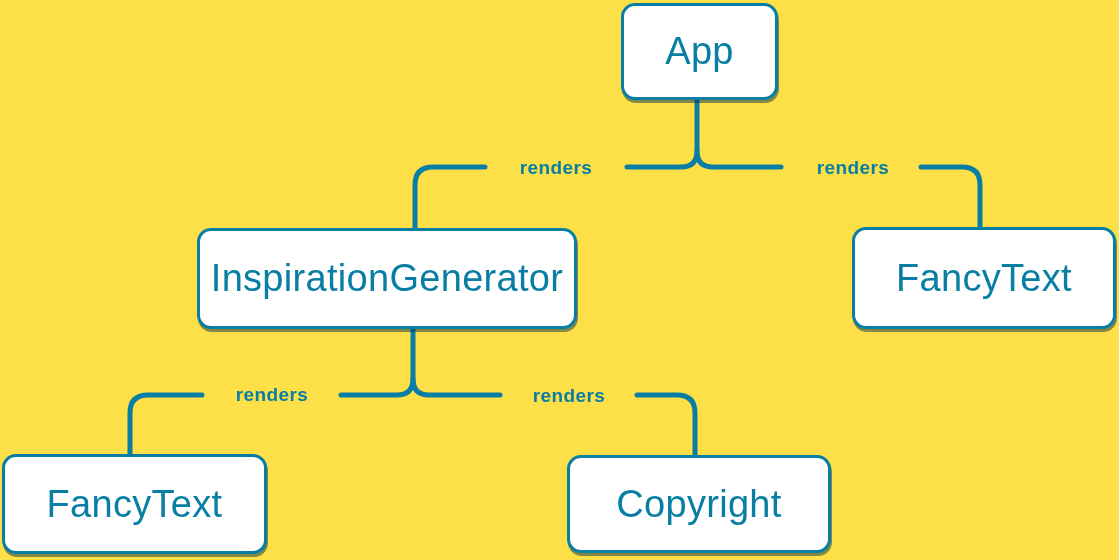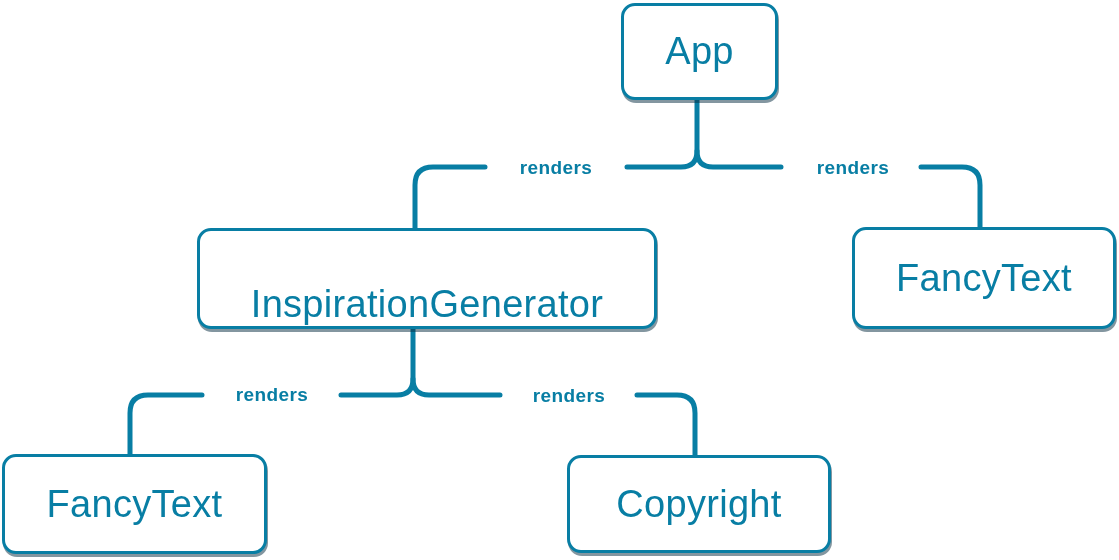--- a/index.html
+++ b/index.html
@@ -1,20 +1,20 @@
 <!DOCTYPE html>
 <html><head>
 <meta charset="utf-8">
 <style>
   html, body { margin: 0; padding: 0; background: #47724e; }
   .stage {
     position: relative;
     width: 1119px;
     height: 560px;
-    background: #ffffff;
+    background: #fde047;
     overflow: hidden;
     font-family: "Liberation Sans", sans-serif;
   }
   .connectors {
     position: absolute;
     inset: 0;
     width: 1119px;
     height: 560px;
   }
   .connectors path {
@@ -34,21 +34,21 @@
     color: #087ea4;
     display: flex;
     align-items: center;
     justify-content: center;
     font-size: 38px;
     font-weight: 500;
     letter-spacing: 0.3px;
     white-space: nowrap;
   }
   .node-app                  { left: 621px; top: 3px;   width: 157px; height: 97px; }
-  .node-inspiration          { left: 197px; top: 228px; width: 460px; height: 101px; align-items: flex-end; }
+  .node-inspiration          { left: 197px; top: 228px; width: 380px; height: 101px; }
   .node-fancytext-right      { left: 852px; top: 227px; width: 264px; height: 102px; }
   .node-fancytext-left       { left: 2px;   top: 454px; width: 265px; height: 100px; }
   .node-copyright            { left: 567px; top: 455px; width: 264px; height: 98px;  }
   .edge-label {
     position: absolute;
     transform: translate(-50%, -50%);
     color: #087ea4;
     font-size: 19px;
     font-weight: 600;
     letter-spacing: 0.4px;

